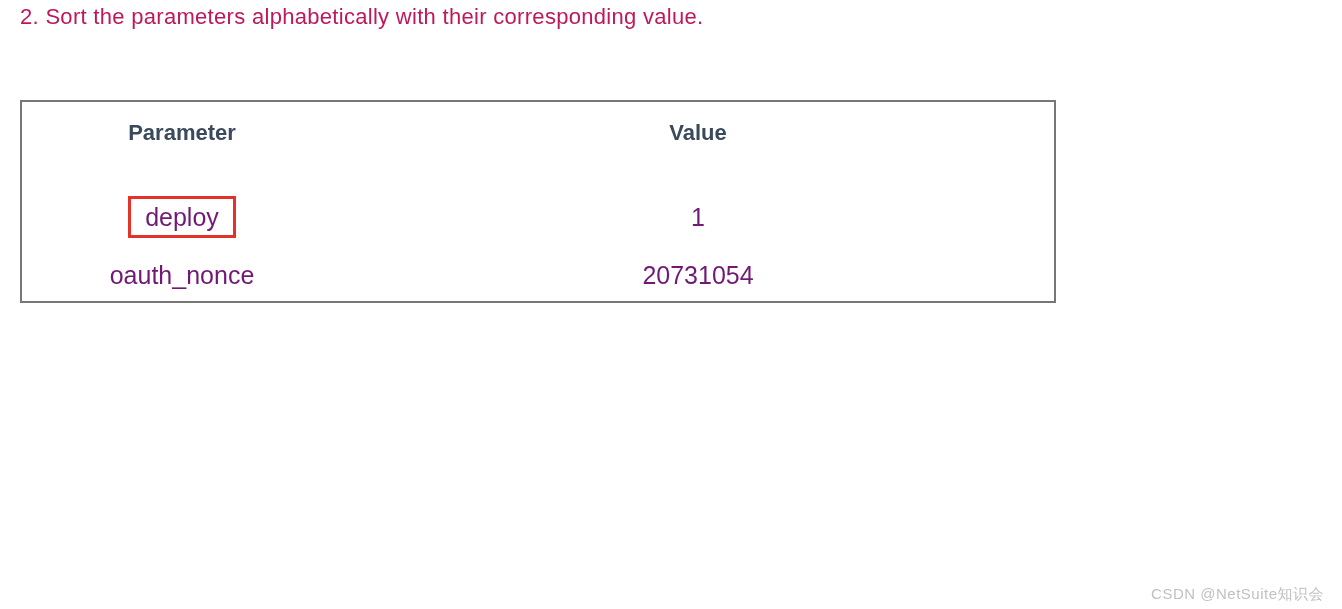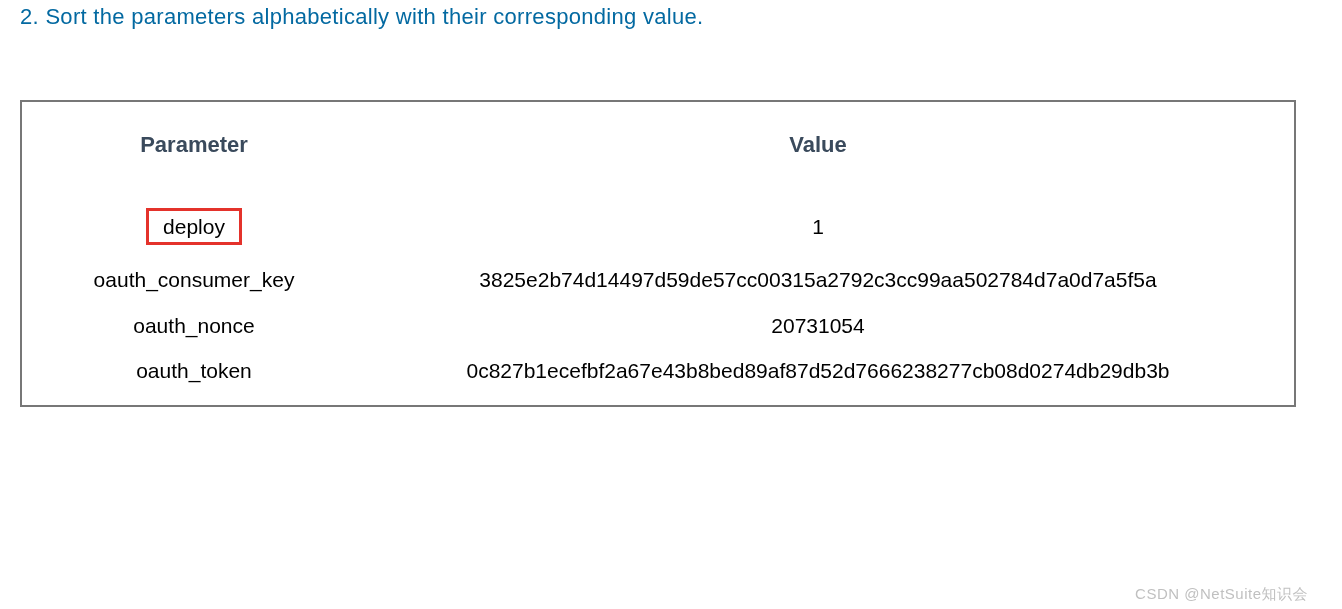--- a/index.html
+++ b/index.html
@@ -12,31 +12,31 @@
       background: #ffffff;
       color: #3a4a5c;
       width: 1342px;
       padding: 0;
     }
     .container {
       padding: 4px 20px 20px 20px;
     }
     .instruction {
       font-size: 22px;
-      color: #0369a1;
+      color: #be185d;
       margin-bottom: 70px;
       letter-spacing: 0.3px;
     }
     .instruction-num {
       display: inline;
     }
     .table-wrapper {
       border: 2px solid #777;
-      padding: 12px;
-      width: 1276px;
+      padding: 0;
+      width: 1036px;
     }
     table {
       width: 100%;
       border-collapse: collapse;
       table-layout: fixed;
     }
     col.col-param {
       width: 320px;
     }
     col.col-value {
@@ -44,22 +44,22 @@
     }
     th {
       font-size: 22px;
       font-weight: bold;
       color: #3a4a5c;
       padding: 18px 0 32px 0;
       text-align: center;
       vertical-align: top;
     }
     td {
-      font-size: 21px;
-      color: #000000;
+      font-size: 25px;
+      color: #701a75;
       padding: 8px 4px;
       text-align: center;
       vertical-align: middle;
       word-break: break-all;
       line-height: 1.4;
     }
     tr.row-script td {
       padding-bottom: 3px;
     }
     tr.row-deploy td {
@@ -67,21 +67,21 @@
       padding-bottom: 12px;
     }
     .highlight {
       display: inline-block;
       border: 3px solid #e4322b;
       padding: 3px 14px 3px 14px;
       line-height: 1.2;
     }
     .watermark {
       position: absolute;
-      right: 34px;
+      right: 18px;
       top: 585px;
       font-size: 15px;
       color: #bdbdbd;
       font-family: Arial, sans-serif;
       letter-spacing: 0.5px;
       user-select: none;
       text-shadow: 0 0 1px #fff;
       opacity: 0.95;
     }
   </style>
@@ -105,29 +105,21 @@
           <th>Parameter</th>
           <th>Value</th>
         </tr>
       </thead>
       <tbody id="tbody">
       <tr class="row-deploy">
             <td><span class="highlight">deploy</span></td>
             <td>1</td>
           </tr>
           <tr>
-            <td>oauth_consumer_key</td>
-            <td>3825e2b74d14497d59de57cc00315a2792c3cc99aa502784d7a0d7a5f5a</td>
-          </tr>
-          <tr>
             <td>oauth_nonce</td>
             <td>20731054</td>
-          </tr>
-          <tr>
-            <td>oauth_token</td>
-            <td>0c827b1ecefbf2a67e43b8bed89af87d52d7666238277cb08d0274db29db3b</td>
           </tr>
         </tbody>
     </table>
   </div>
 </div>
 
 <div class="watermark">CSDN @NetSuite知识会</div>
 
 </body></html>

